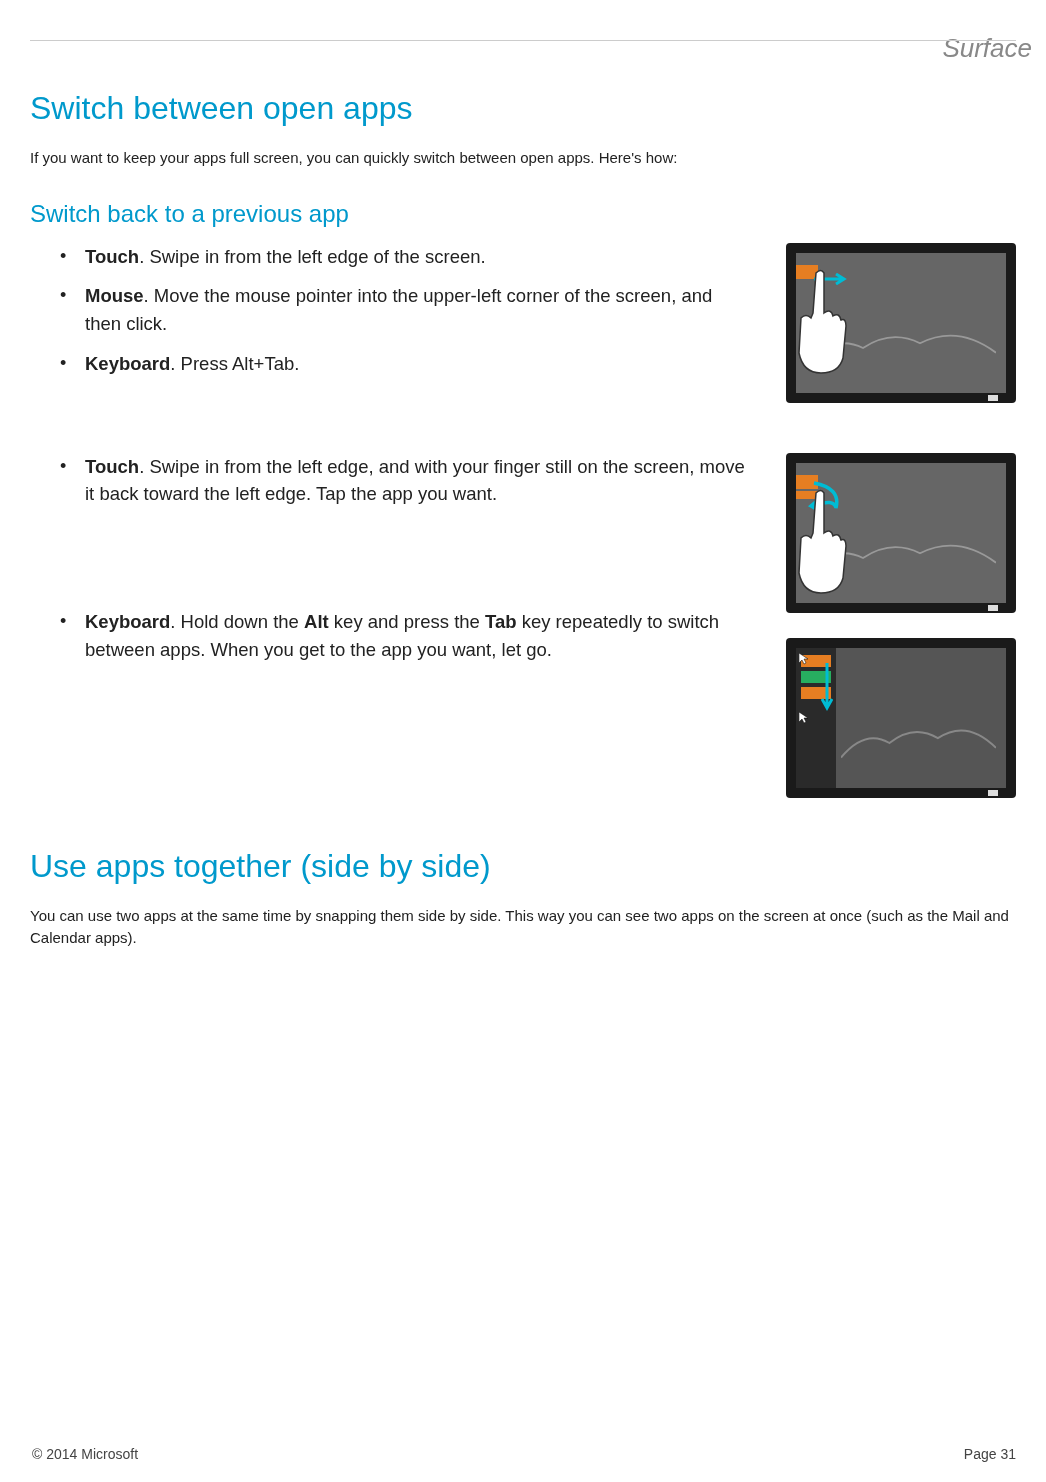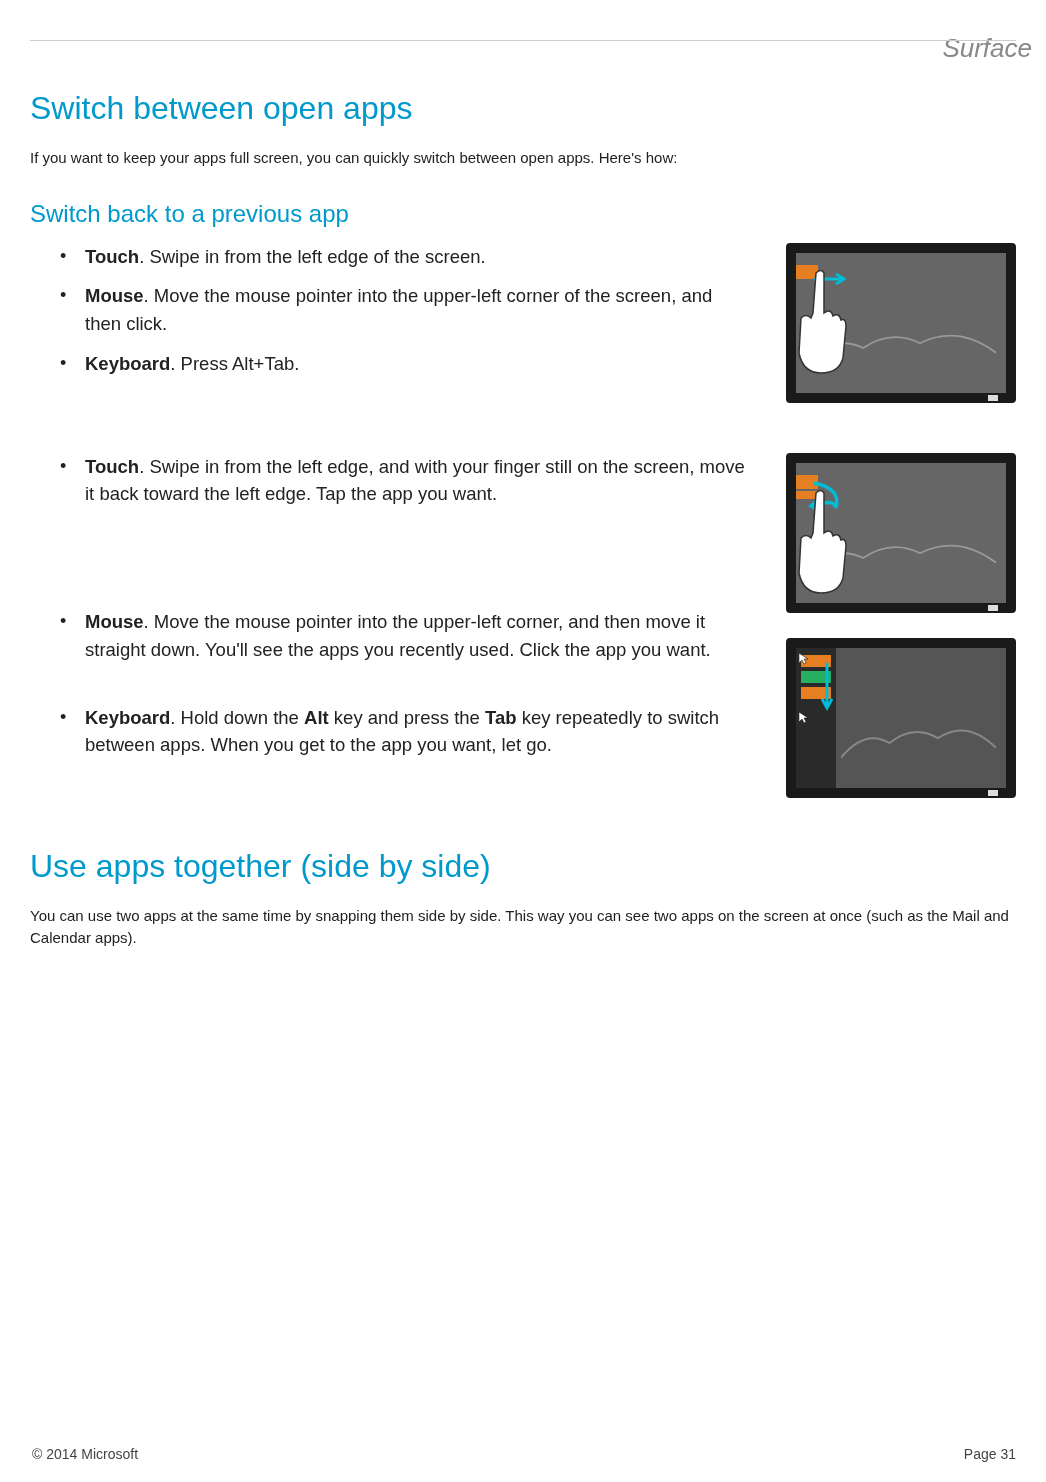--- a/index.html
+++ b/index.html
@@ -257,23 +257,20 @@
       </div>
     </div>
   </div>
 
   <div class="section">
     <div class="two-col">
       <div class="text-col">
         <ul>
           <li class="li-spaced" style="margin-bottom:100px;">
             <span class="bold">Touch</span><span>. Swipe in from the left edge, and with your finger still on the screen, move it back toward the left edge. Tap the app you want.</span>
-          </li>
-          <li class="li-spaced">
-            <span class="bold">Mouse</span><span>. Move the mouse pointer into the upper-left corner, and then move it straight down. You'll see the apps you recently used. Click the app you want.</span>
           </li>
           <li>
             <span class="bold">Keyboard</span><span>. Hold down the </span><span class="bold">Alt</span><span> key and press the </span><span class="bold">Tab</span><span> key repeatedly to switch between apps. When you get to the app you want, let go.</span>
           </li>
         </ul>
       </div>
       <div class="img-col">
         <div class="tablet-illust">
           <div class="tablet-screen">
             <div class="app-bar">

